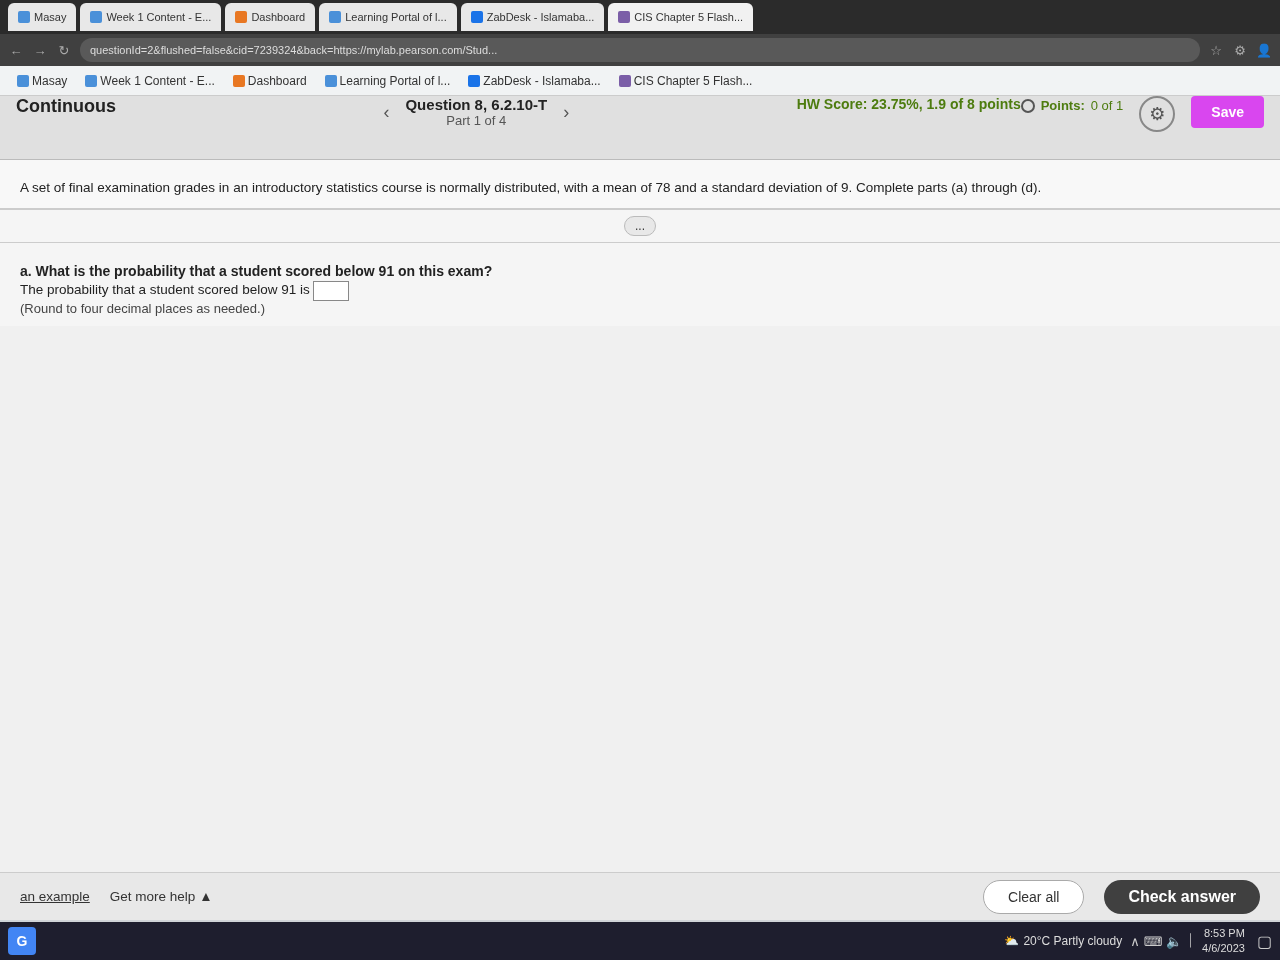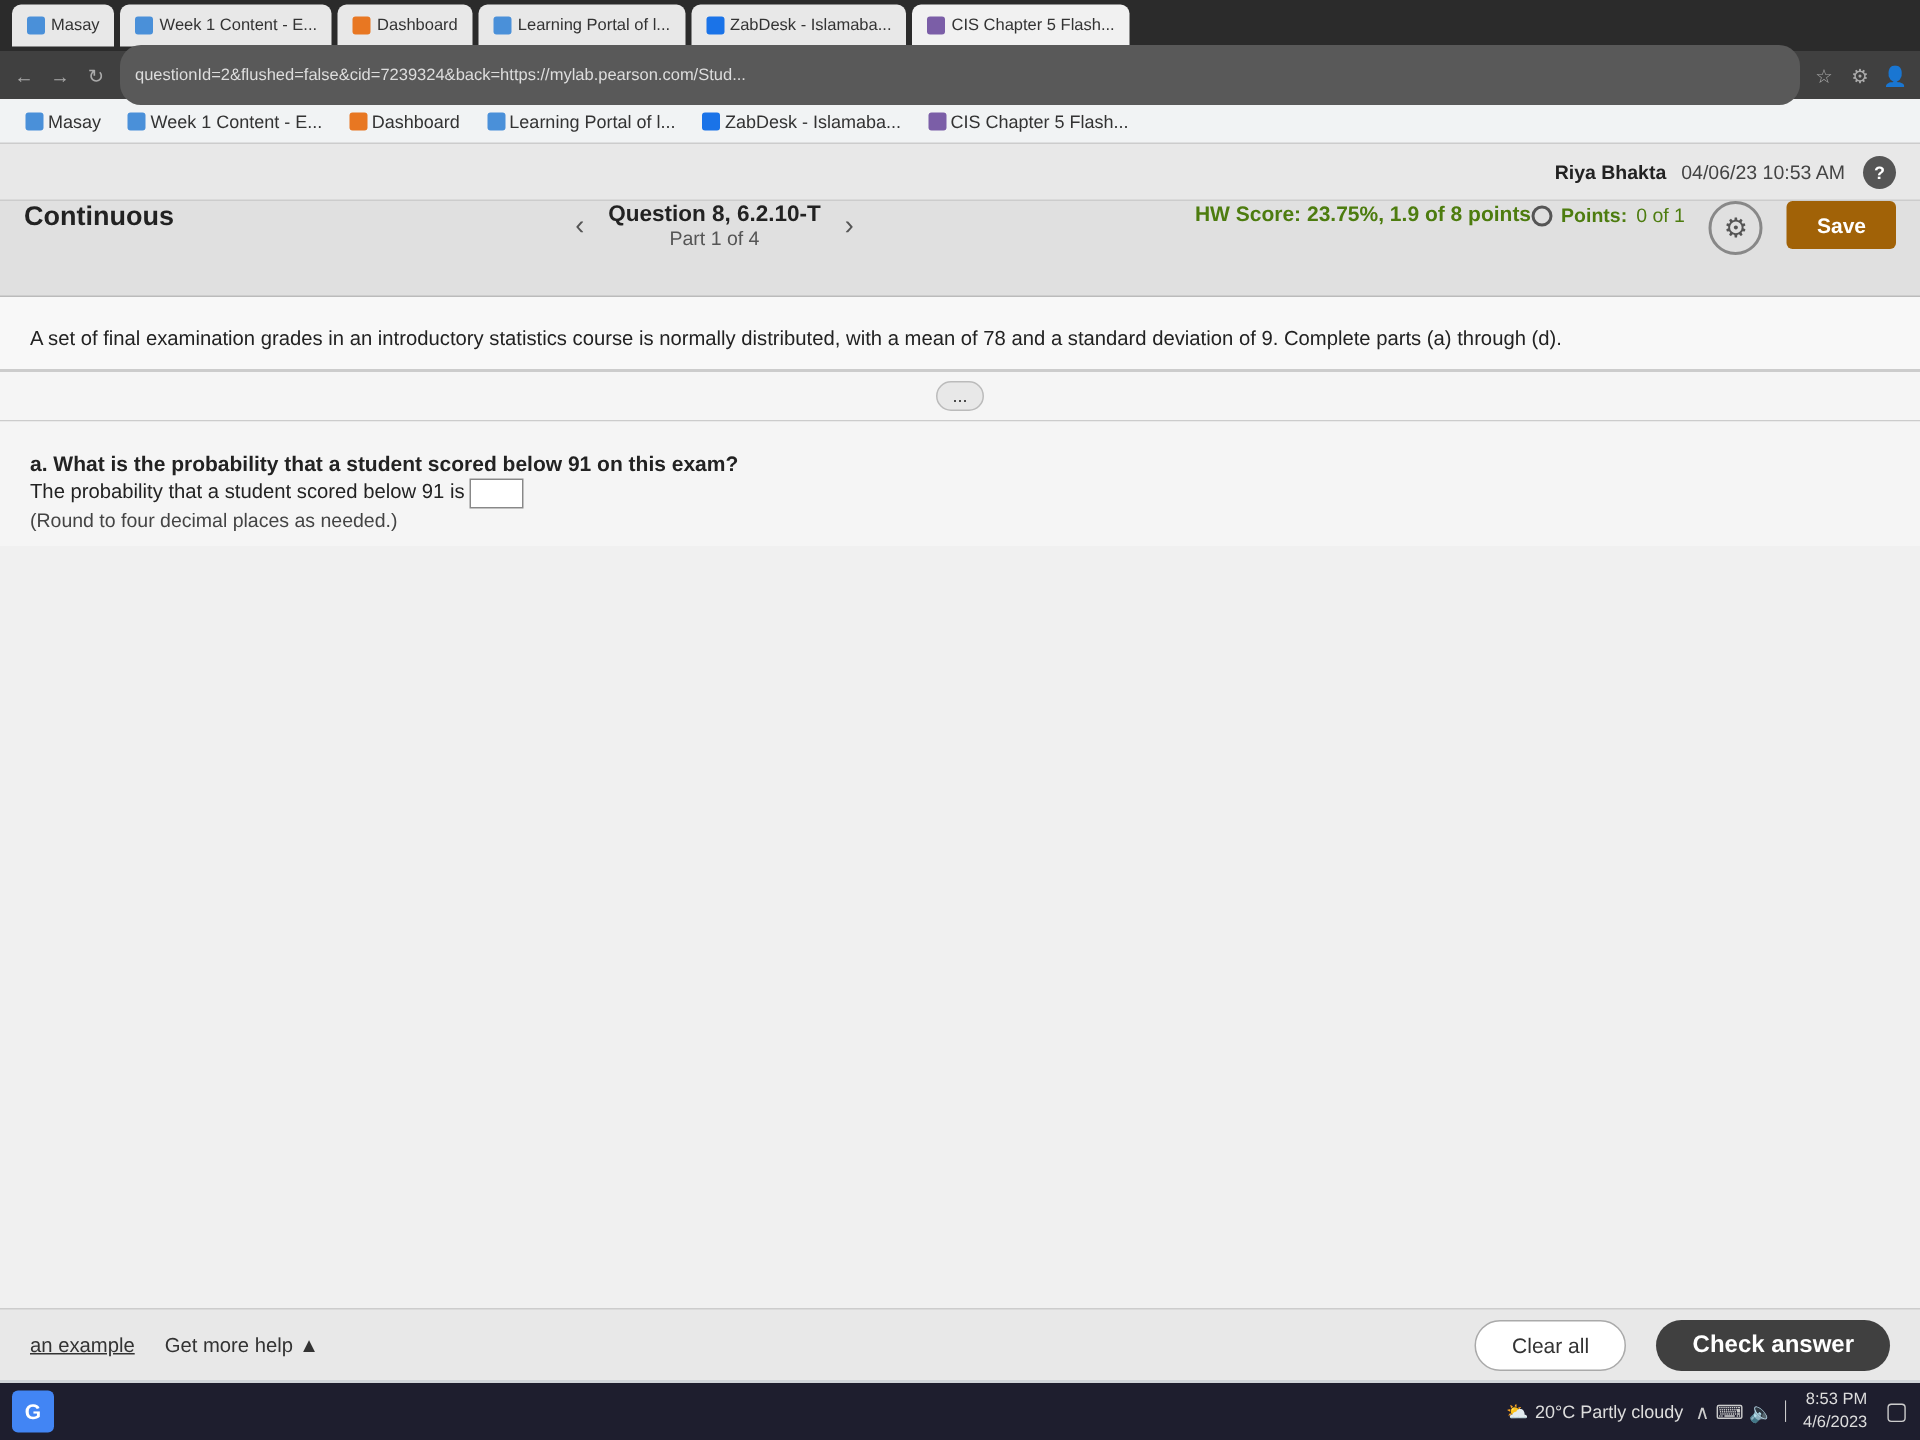--- a/index.html
+++ b/index.html
@@ -52,21 +52,21 @@
       height: 32px;
       display: flex;
       align-items: center;
       padding: 0 8px;
       gap: 8px;
     }
     .url-box {
       flex: 1;
       background: #595959;
       border-radius: 14px;
-      height: 40px;
+      height: 24px;
       display: flex;
       align-items: center;
       padding: 0 10px;
       font-size: 11px;
       color: #ddd;
       overflow: hidden;
       white-space: nowrap;
       text-overflow: ellipsis;
     }
     .addr-icon {
@@ -232,21 +232,21 @@
       background: transparent;
       display: flex;
       align-items: center;
       justify-content: center;
       cursor: pointer;
       margin: 0 16px;
       font-size: 18px;
       color: #555;
     }
     .save-btn {
-      background: #a16207;
+      background: #d946ef;
       color: white;
       border: none;
       border-radius: 4px;
       padding: 8px 20px;
       font-size: 14px;
       font-weight: 600;
       cursor: pointer;
     }
 
     
@@ -475,25 +475,20 @@
     <span>ZabDesk - Islamaba...</span>
   </div>
   <div class="bookmark-item">
     <div class="bm-icon purple"></div>
     <span>CIS Chapter 5 Flash...</span>
   </div>
 </div>
 
 <div class="page-content">
 
-  <div class="page-header">
-    <span class="user-info">Riya Bhakta</span>
-    <span class="datetime">04/06/23 10:53 AM</span>
-    <div class="help-icon">?</div>
-  </div>
 
   <div class="question-nav">
     <div class="section-label">Continuous</div>
 
     <div class="nav-center">
       <div class="nav-arrows">
         <span class="nav-arrow">‹</span>
         <div style="text-align:center;">
           <div class="question-title">Question 8, 6.2.10-T</div>
           <div class="question-part">Part 1 of 4</div>

